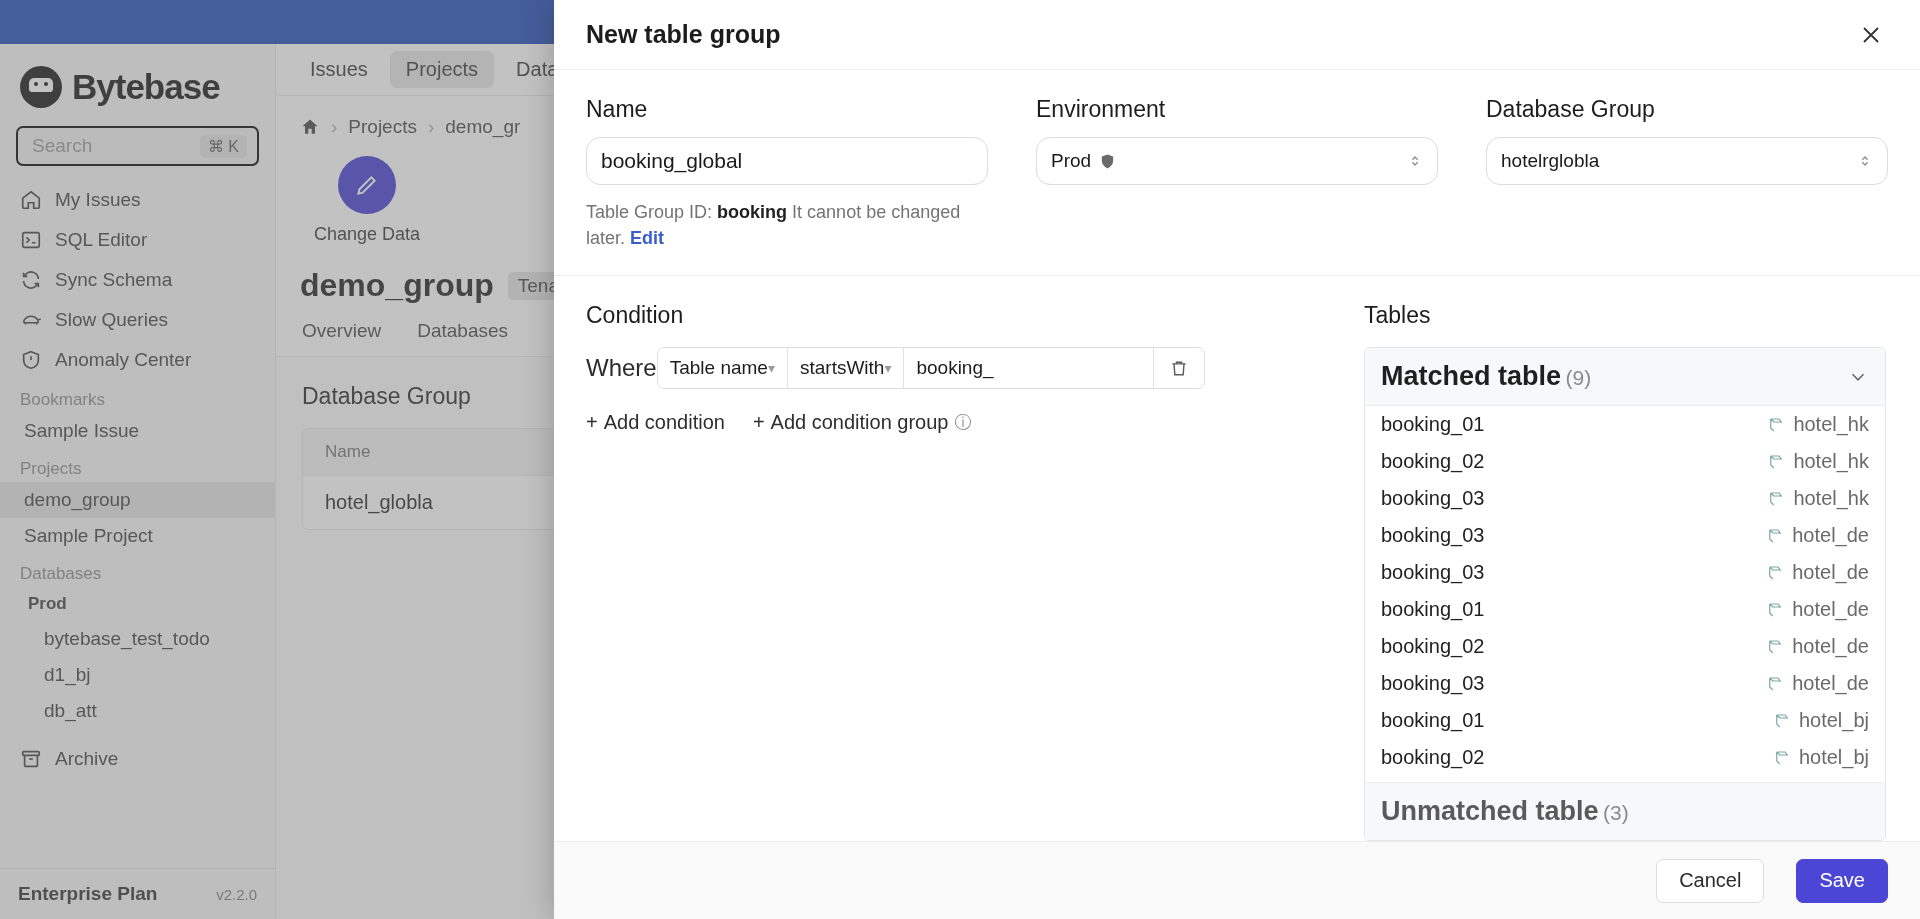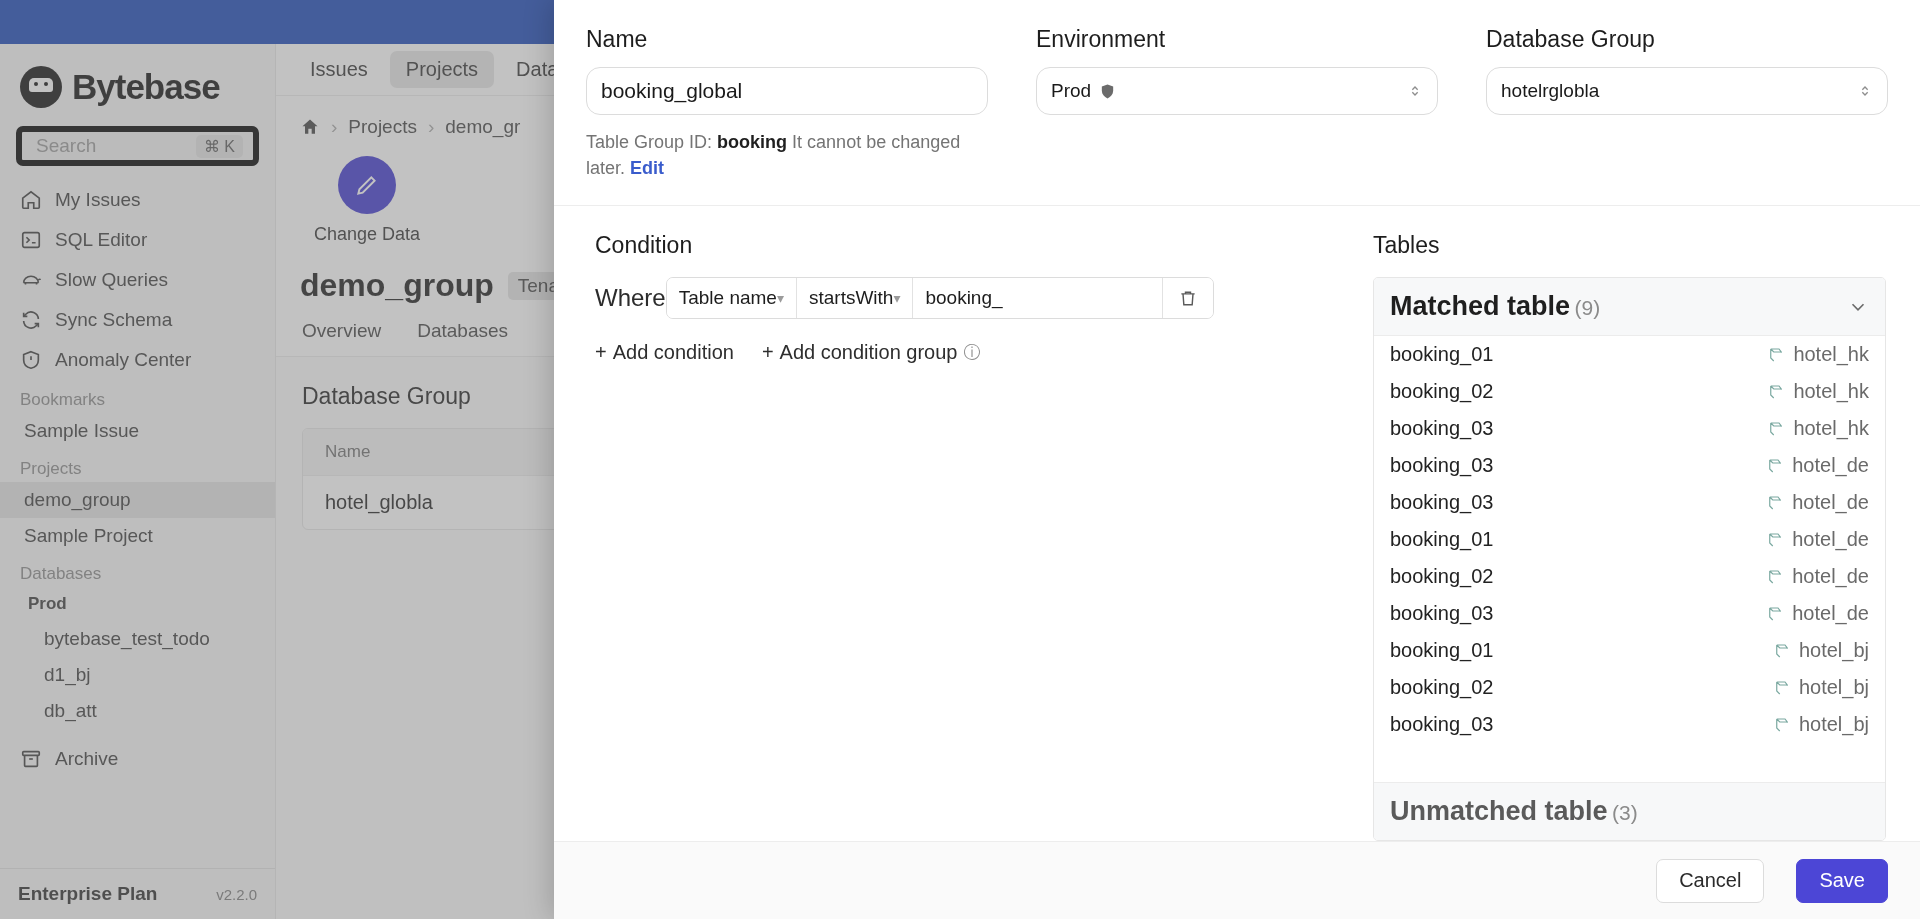--- a/index.html
+++ b/index.html
@@ -35,21 +35,21 @@
     background:#fff; border-radius:5px 5px 3px 3px;
   }
   .brand-mark:after{
     content:""; position:absolute; left:14px; top:16px; width:4px; height:4px;
     border-radius:50%; background:#111;
     box-shadow: 10px 0 0 0 #111;
   }
   .brand-text { font-size: 35px; font-weight: 700; color:#111; letter-spacing:-1px; }
 
   .search-box {
-    margin: 4px 16px 14px 16px; height: 40px; border:6px solid #000000; border-radius:7px;
+    margin: 4px 16px 14px 16px; height: 40px; border:2px solid #000000; border-radius:7px;
     background:#f2f2f2; display:flex; align-items:center; padding: 0 10px 0 14px; gap: 6px;
   }
   .search-box .ph { flex:1; color:#9a9a9a; font-size:19px; }
   .kbd { background:#e4e4e4; border-radius:5px; padding:2px 8px; color:#5c5c5c; font-size:16px; }
 
   .nav-item {
     display:flex; align-items:center; gap:13px; padding: 9px 20px; font-size:19px; color:#3c3c3c;
     cursor:pointer;
   }
   .nav-item svg { flex: 0 0 22px; }
@@ -124,21 +124,21 @@
   .select .val { display:flex; align-items:center; gap:8px; font-size:19px;}
   .shield { width:17px; height:19px; display:inline-block; }
   .hint {
     padding: 14px 32px 0 32px; font-size:18px; color:#747474; line-height:1.45; max-width:470px;
   }
   .hint b { color:#1f1f1f; }
   .hint a { color:#3a5ccc; text-decoration:none; cursor:pointer; font-weight:700;}
 
   .divider { height:1px; background:#ededed; margin: 24px 0 0 0; }
 
-  .two-col { flex:1; display:flex; min-height:0;padding-left:9px; }
+  .two-col { flex:1; display:flex; min-height:0; }
   .col-left { width: 810px; flex:0 0 810px; padding: 26px 32px 0 32px; }
   .col-right { flex:1; padding: 26px 34px 0 0; min-width:0; display:flex; flex-direction:column;}
   .section-title { font-size:23px; color:#1d1d1d; margin-bottom:18px; }
 
   .where-row { display:flex; align-items:center; gap:0; }
   .where-label { font-size:24px; color:#2c2c2c; }
   .seg-group { display:flex; border:1px solid #dcdcdc; border-radius:7px; overflow:hidden; height:42px; }
   .seg {
     display:flex; align-items:center; padding: 0 12px; font-size:19px; color:#1d1d1d;
     border-right:1px solid #e2e2e2; background:#fff; cursor:pointer; white-space:nowrap;
@@ -204,36 +204,36 @@
           <span>My Issues</span>
         </div>
         <div class="nav-item">
           <svg width="22" height="22" viewBox="0 0 24 24" fill="none" stroke="#3c3c3c" stroke-width="1.8">
               <rect x="3" y="4" width="18" height="16" rx="2"></rect>
               <path d="M7 9l3 3-3 3M13 15h4"></path>
             </svg>
           <span>SQL Editor</span>
         </div>
         <div class="nav-item">
+          <svg width="22" height="22" viewBox="0 0 24 24" fill="none" stroke="#3c3c3c" stroke-width="1.8">
+              <path d="M20 11a8 8 0 0 0-13.7-5.3L4 8"></path>
+              <path d="M4 4v4h4"></path>
+              <path d="M4 13a8 8 0 0 0 13.7 5.3L20 16"></path>
+              <path d="M20 20v-4h-4"></path>
+            </svg>
+          <span>Sync Schema</span>
+        </div>
+        <div class="nav-item">
           <svg width="22" height="22" viewBox="0 0 24 24" fill="none" stroke="#3c3c3c" stroke-width="1.7">
               <path d="M4 15c0-4 3.5-7 8-7s8 3 8 7"></path>
               <path d="M4 15h16"></path>
               <path d="M6 15v2M18 15v2"></path>
               <path d="M20 12c1-1 2-1 2 0"></path>
             </svg>
           <span>Slow Queries</span>
-        </div>
-        <div class="nav-item">
-          <svg width="22" height="22" viewBox="0 0 24 24" fill="none" stroke="#3c3c3c" stroke-width="1.8">
-              <path d="M20 11a8 8 0 0 0-13.7-5.3L4 8"></path>
-              <path d="M4 4v4h4"></path>
-              <path d="M4 13a8 8 0 0 0 13.7 5.3L20 16"></path>
-              <path d="M20 20v-4h-4"></path>
-            </svg>
-          <span>Sync Schema</span>
         </div>
         <div class="nav-item">
           <svg width="22" height="22" viewBox="0 0 24 24" fill="none" stroke="#3c3c3c" stroke-width="1.8">
               <path d="M12 3l8 3v6c0 5-3.4 8-8 9-4.6-1-8-4-8-9V6z"></path>
               <path d="M12 8v4M12 15h.01"></path>
             </svg>
           <span>Anomaly Center</span>
         </div>
 
         <div class="nav-section">Bookmarks</div>
@@ -311,20 +311,28 @@
           </div>
         </div>
       </section>
     </div>
   </div>
 
   <div class="scrim"></div>
 
   <div class="modal">
 
+    <div class="modal-head">
+      <div class="modal-title">New table group</div>
+      <div class="close-btn">
+        <svg width="24" height="24" viewBox="0 0 24 24" fill="none" stroke="#333" stroke-width="1.8">
+            <path d="M5 5l14 14M19 5L5 19"></path>
+          </svg>
+      </div>
+    </div>
 
     <div class="modal-body">
 
       <div class="form-row">
         <div class="field name">
           <div class="field-label">Name</div>
           <div class="input">
             <span>booking_global</span>
           </div>
         </div>

